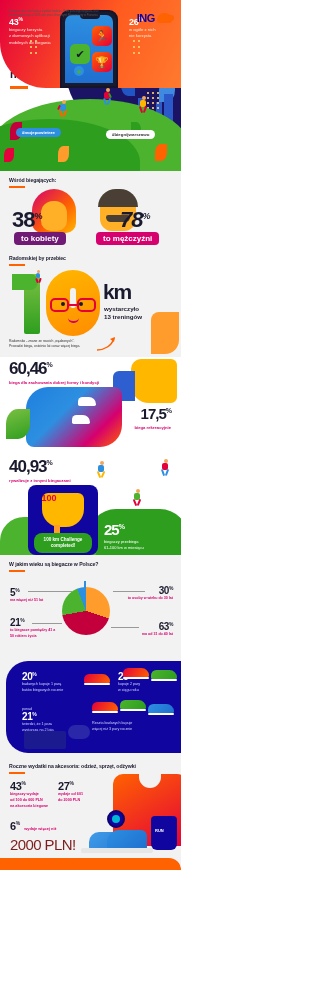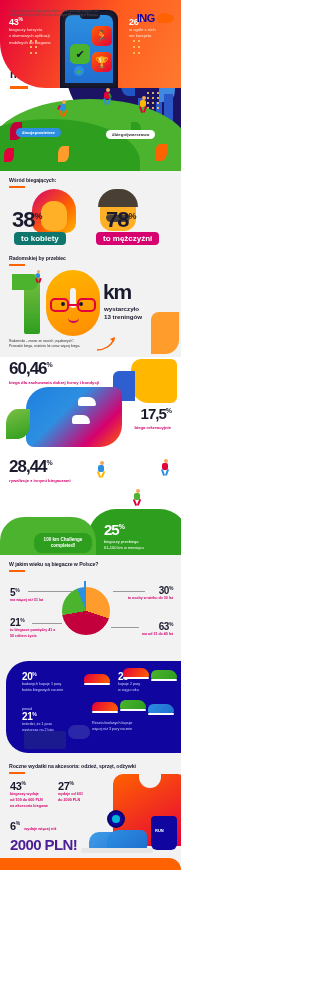--- a/index.html
+++ b/index.html
@@ -118,21 +118,21 @@
   
   .exp{ top:758px; height:108px; background:#f2f2f2;}
   .shirt{position:absolute; right:-6px; top:16px; width:74px; height:72px; background:linear-gradient(150deg,#ff6200,#e4003a); border-radius:10px 10px 6px 6px;}
   .shirtneck{position:absolute; left:26px; top:0; width:22px; height:14px; background:#f2f2f2; border-radius:0 0 12px 12px;}
   .watch{position:absolute; right:56px; top:52px; width:18px; height:18px; background:#10069f; border-radius:50%; border:2px solid #0b0470;}
   .watchface{position:absolute; inset:3px; background:#00b8d4; border-radius:50%;}
   .bottle{position:absolute; right:4px; top:58px; width:26px; height:34px; background:#10069f; border-radius:4px 4px 6px 6px;}
   .sneaker{position:absolute; right:34px; top:72px; width:40px; height:20px; background:linear-gradient(140deg,#2d8fe0,#1f6fd0); border-radius:12px 6px 3px 3px;}
   .sneaker2{position:absolute; right:58px; top:74px; width:34px; height:18px; background:linear-gradient(140deg,#3f9ce8,#2d7fd8); border-radius:10px 5px 3px 3px;}
   .plinth{position:absolute; right:28px; top:90px; width:72px; height:5px; background:#e6e6e6; border-radius:2px;}
-  .bigorange{font-size:15px; font-weight:bold; color:#4c1d95; letter-spacing:-0.6px;}
+  .bigorange{font-size:15px; font-weight:normal; color:#7f1d1d; letter-spacing:-0.6px;}
 
   
   .apps{ top:866px; height:88px; background:#ffffff; overflow:hidden;}
   .appsbg{position:absolute; left:0; top:0; width:181px; height:88px; background:linear-gradient(115deg,#e4003a 0%,#ff5a1f 55%,#ff7a2f 100%); border-radius:0 0 0 46px;}
   .phone{position:absolute; left:60px; top:10px; width:58px; height:78px; background:#1a1a2e; border-radius:9px 9px 0 0; border:2px solid #14142a;}
   .screen{position:absolute; inset:3px; background:linear-gradient(180deg,#2d8fe0,#1f6fd0); border-radius:7px 7px 0 0;}
   .notch{position:absolute; left:18px; top:3px; width:20px; height:4px; background:#1a1a2e; border-radius:0 0 4px 4px;}
   .appicon{position:absolute; border-radius:5px; display:flex; align-items:center; justify-content:center; font-size:11px;}
   .a-white{color:#fff; font-size:9px; font-weight:bold; letter-spacing:-0.3px;}
   .a-sub{color:#ffe7d9; font-size:4.2px; line-height:1.5;}
@@ -242,23 +242,23 @@
     </div>
     <div class="avatarM">
       <div class="faceM"></div>
         <div class="hairM"></div>
         <div class="stache"></div>
     </div>
 
     <div class="bigpct" style="left:12px; top:36px;">
       <span>38</span><span class="pctsign">%</span>
     </div>
-    <div class="pill" style="left:14px; top:61px; background:#0f766e;">to kobiety</div>
-
-    <div class="bigpct" style="left:106px; top:36px;">
+    <div class="pill" style="left:14px; top:61px; background:#701a75;">to kobiety</div>
+
+    <div class="bigpct" style="left:120px; top:36px;font-style:italic;">
       <span>78</span><span class="pctsign">%</span>
     </div>
     <div class="pill" style="left:96px; top:61px; background:#d6006e;">to mężczyźni</div>
   </div>
 
   <div class="sec tenkm">
     <div style="position:absolute; left:9px; top:5px;">
       <div class="sec-title">Radomskiej by przebiec</div>
       <div class="sec-rule"></div>
     </div>
@@ -322,21 +322,21 @@
     <div class="leafgreen"></div>
 
     <div class="bigpct" style="right:10px; top:48px; font-size:15px;">
       <span>17,5</span><span class="pctsign" style="font-size:7px;">%</span>
     </div>
     <div style="position:absolute; right:10px; top:68px; font-size:4.2px; font-weight:bold; color:#d6006e;">biega rekreacyjnie</div>
   </div>
 
   <div class="sec compete">
     <div class="bigpct" style="left:9px; top:2px; font-size:17px;">
-      <span>28,44</span><span class="pctsign" style="font-size:7px;">%</span>
+      <span>40,93</span><span class="pctsign" style="font-size:7px;">%</span>
     </div>
     <div style="position:absolute; left:9px; top:23px; font-size:4.2px; font-weight:bold; color:#d6006e;">rywalizuje z innymi biegaczami</div>
 
     <div class="runner" style="left:96px; top:6px;">
       <div class="head" style="background:#f2a65a; left:4px; top:0;"></div>
       <div class="torso" style="background:#2d8fe0; left:2px; top:4px;"></div>
       <div class="leg" style="background:#ffb700; left:2px; top:10px; transform:rotate(-22deg);"></div>
       <div class="leg" style="background:#ffb700; left:6px; top:10px; transform:rotate(24deg);"></div>
     </div>
     <div class="runner" style="left:160px; top:4px;">
@@ -348,20 +348,25 @@
     <div class="runner" style="left:132px; top:34px;">
       <div class="head" style="background:#f2a65a; left:4px; top:0;"></div>
       <div class="torso" style="background:#4bb32e; left:2px; top:4px;"></div>
       <div class="leg" style="background:#e4003a; left:2px; top:10px; transform:rotate(-22deg);"></div>
       <div class="leg" style="background:#e4003a; left:6px; top:10px; transform:rotate(22deg);"></div>
     </div>
 
     <div class="hillgreen2"></div>
     <div class="hillgreen"></div>
 
+    <div class="trophybox">
+      <div class="trophy"></div>
+      <div class="trophy100">100</div>
+      <div class="trophystem"></div>
+    </div>
     <div class="chip" style="left:34px; top:78px; width:58px;">
       <span>100 km Challenge</span><br>
       <span>completed!</span>
     </div>
 
     <div class="bigpct" style="left:104px; top:66px; font-size:15px; color:#fff;">
       <span>25</span><span class="pctsign" style="font-size:7px;">%</span>
     </div>
     <div style="position:absolute; left:104px; top:84px; font-size:4px; color:#fff; line-height:1.5;">
       <span>biegaczy przebiega</span><br>

